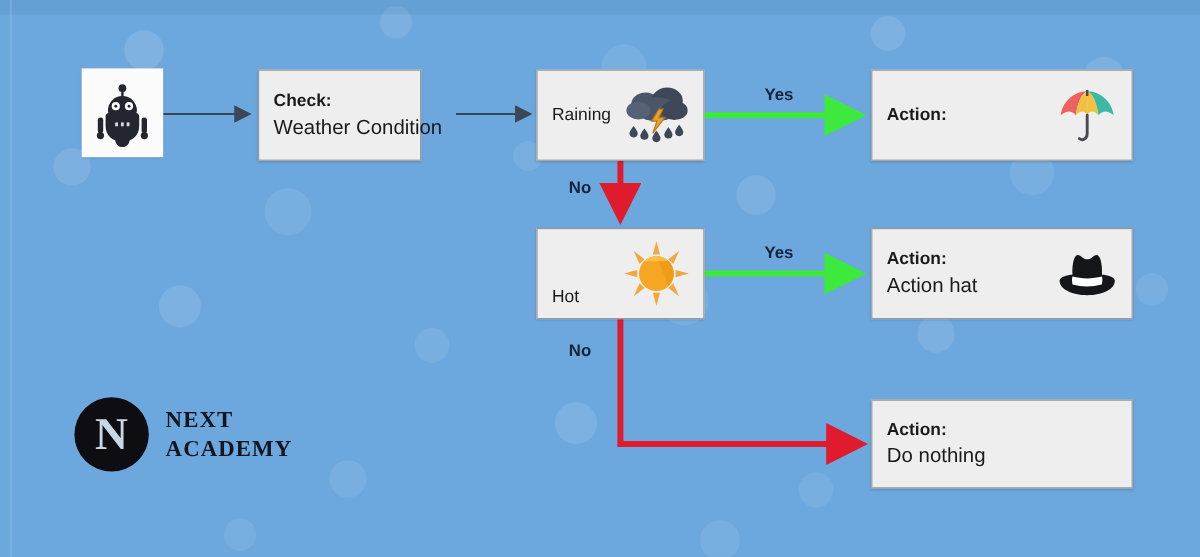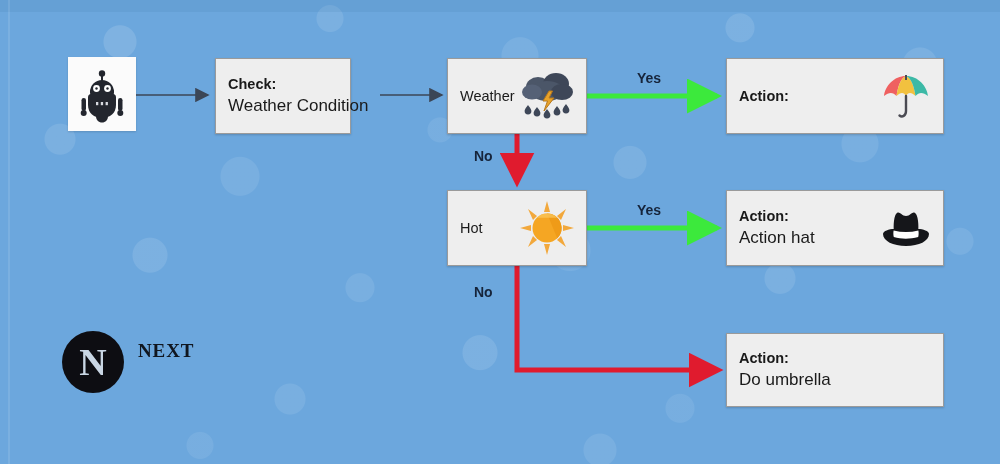--- a/index.html
+++ b/index.html
@@ -180,21 +180,21 @@
   </div>
 
   <div class="node" style="left:215px;top:58px;width:136px;height:76px;">
     <div class="node-text">
       <div class="l1">Check:</div>
       <div class="l2">Weather Condition</div>
     </div>
   </div>
 
   <div class="node" style="left:447px;top:58px;width:140px;height:76px;">
-    <div class="node-text single-line" style="left:12px;">Weather</div>
+    <div class="node-text single-line" style="left:12px;">Raining</div>
     <div class="emoji-slot" style="left:68px;width:64px;height:58px;">
       <svg width="64" height="58" viewBox="0 0 64 58">
         <g>
           <ellipse cx="22" cy="20" rx="12" ry="10" fill="#4b5668"></ellipse>
           <ellipse cx="40" cy="17" rx="13" ry="11" fill="#3e4758"></ellipse>
           <ellipse cx="31" cy="24" rx="17" ry="10" fill="#4b5668"></ellipse>
           <ellipse cx="46" cy="25" rx="11" ry="8" fill="#3e4758"></ellipse>
           <ellipse cx="16" cy="25" rx="10" ry="7.5" fill="#556176"></ellipse>
         </g>
         <path d="M33,24 L27,34 L31.5,34 L28,44 L38,31 L33,31 L36.5,24 Z" fill="#e8a32a" stroke="#b8781b" stroke-width="1"></path>
@@ -219,21 +219,21 @@
         <path d="M29,9 C24,11 21,19 19.5,29 C23.5,25 27,25 29,29 Z" fill="#f2c13f"></path>
         <path d="M29,9 C34,11 37,19 38.5,29 C34.5,25 31,25 29,29 Z" fill="#f2c13f"></path>
         <path d="M29,9 C41,9 50,19 51,29 C46,25 42,25 38.5,29 C37,19 34,11 29,9 Z" fill="#3cb9a6"></path>
         <rect x="28" y="8" width="2" height="5" fill="#4a4a52"></rect>
         <path d="M29,29 L29,44 C29,49 25,50.5 22.5,48.5" fill="none" stroke="#4a4a52" stroke-width="2.4" stroke-linecap="round"></path>
       </svg>
     </div>
   </div>
 
   <div class="node" style="left:447px;top:190px;width:140px;height:76px;">
-    <div class="node-text single-line" style="left:12px;">Hot</div>
+    <div class="node-text single-line" style="left:12px;margin-top:20px;">Hot</div>
     <div class="emoji-slot" style="left:68px;width:62px;height:58px;">
       <svg width="62" height="58" viewBox="0 0 62 58">
         <g fill="#f2a83c">
           <polygon points="31,2 34,13 28,13"></polygon>
           <polygon points="31,56 34,45 28,45"></polygon>
           <polygon points="4,29 15,26 15,32"></polygon>
           <polygon points="58,29 47,26 47,32"></polygon>
           <polygon points="12,10 21,17 17,21"></polygon>
           <polygon points="50,48 41,41 45,37"></polygon>
           <polygon points="50,10 41,17 45,21"></polygon>
@@ -256,25 +256,26 @@
         <path d="M19,30 C18,22 19,12 22,10 c2.5,-1.6 4.5,1.8 6.5,2.6 c1.6,.6 3.4,.6 5,0 C35.5,11.8 37.5,8.4 40,10 c3,2 4,12 3,20 z" fill="#15161a"></path>
         <path d="M8,31 C8,28 14,26 19,26 h24 c5,0 11,2 11,5 c0,7 -10,12 -23,12 S8,38 8,31 z" fill="#15161a"></path>
         <path d="M18.6,27.5 c-.4,2.6 -.3,4.6 .2,6.6 c7.8,2.1 16,2.1 24.4,0 c.5,-2 .6,-4 .2,-6.6 c-8.2,2 -16.6,2 -24.8,0 z" fill="#ffffff"></path>
       </svg>
     </div>
   </div>
 
   <div class="node" style="left:726px;top:333px;width:218px;height:74px;">
     <div class="node-text">
       <div class="l1">Action:</div>
-      <div class="l2">Do umbrella</div>
+      <div class="l2">Do nothing</div>
     </div>
   </div>
 
   <div class="logo-wrap" style="left:62px;top:331px;width:210px;height:64px;">
     <div class="logo-circle"></div>
     <div class="logo-n">N</div>
     <div class="logo-text">
       <div>NEXT</div>
+      <div>ACADEMY</div>
     </div>
   </div>
 
 </div>
 
 </body></html>

